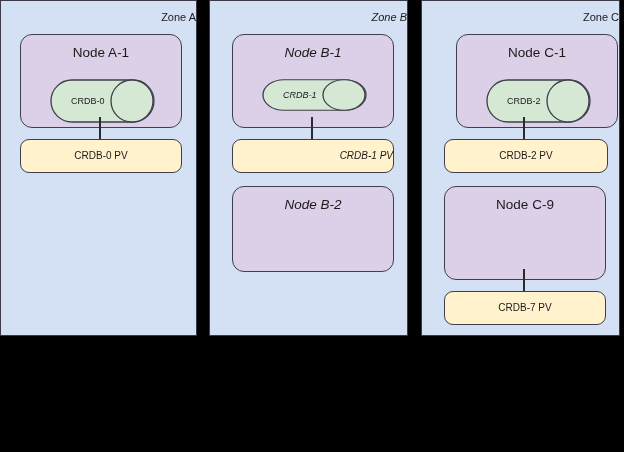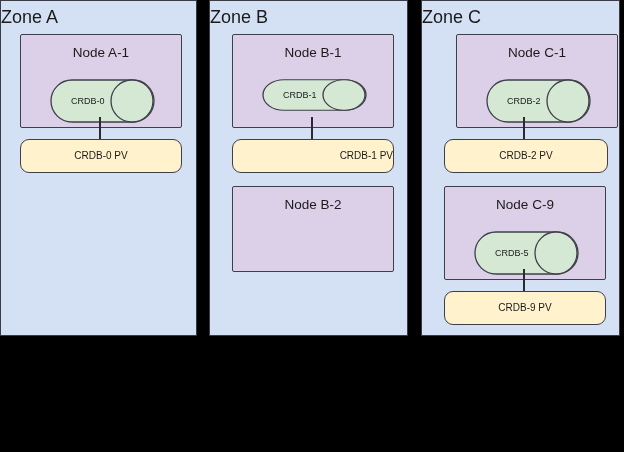--- a/index.html
+++ b/index.html
@@ -29,32 +29,32 @@
     background: #d4e1f5;
     border: 1px solid #3b3b47;
     box-sizing: border-box;
   }
 
   .zone-title {
     position: absolute;
     left: 0;
     right: 0;
     top: 8px;
-    text-align: left;
-    font-size: 18px;
+    text-align: right;
+    font-size: 11px;
     color: #1a1a1a;
     line-height: 16px;
     white-space: nowrap;
   }
 
   .node {
     position: absolute;
     background: #dbd0e8;
     border: 1px solid #3f3f4a;
-    border-radius: 2px;
+    border-radius: 12px;
     box-sizing: border-box;
   }
 
   .node-title {
     position: absolute;
     left: 0;
     right: 0;
     top: 10px;
     text-align: center;
     font-size: 13.5px;
@@ -129,21 +129,21 @@
       </div>
     </div>
 
     <div class="connector" style="left:98px; top:116px; height:24px;"></div>
 
     <div class="pv" style="left:19px; top:138px; width:162px; height:34px;">
       <span class="pv-label">CRDB-0 PV</span>
     </div>
   </div>
 
-  <div class="zone" style="left:209px; top:0px; width:199px; height:336px;">
+  <div class="zone" style="left:209px; top:0px; width:199px; height:336px;font-style:italic;">
     <div class="zone-title">Zone B</div>
 
     <div class="node" style="left:22px; top:33px; width:162px; height:94px;">
       <div class="node-title">Node B-1</div>
 
       <div class="cylinder" style="left:29px; top:44px; width:105px; height:32px;">
         <svg viewBox="0 0 105 44" preserveAspectRatio="none">
           <rect x="1" y="1" width="103" height="42" rx="21" ry="21" fill="#d5e8d4" stroke="#3f3f4a" stroke-width="1.3"></rect>
           <ellipse cx="82" cy="22" rx="21" ry="21" fill="#d5e8d4" stroke="#3f3f4a" stroke-width="1.3"></ellipse>
         </svg>
@@ -179,29 +179,22 @@
 
     <div class="connector" style="left:101px; top:116px; height:24px;"></div>
 
     <div class="pv" style="left:22px; top:138px; width:164px; height:34px;">
       <span class="pv-label">CRDB-2 PV</span>
     </div>
 
     <div class="node" style="left:22px; top:185px; width:162px; height:94px;">
       <div class="node-title">Node C-9</div>
 
-      <div class="cylinder" style="left:29px; top:44px; width:105px; height:44px;">
-        <svg viewBox="0 0 105 44" preserveAspectRatio="none">
-          <rect x="1" y="1" width="103" height="42" rx="21" ry="21" fill="#d5e8d4" stroke="#3f3f4a" stroke-width="1.3"></rect>
-          <ellipse cx="82" cy="22" rx="21" ry="21" fill="#d5e8d4" stroke="#3f3f4a" stroke-width="1.3"></ellipse>
-        </svg>
-        <div class="cyl-label">CRDB-5</div>
-      </div>
     </div>
 
     <div class="connector" style="left:101px; top:268px; height:24px;"></div>
 
     <div class="pv" style="left:22px; top:290px; width:162px; height:34px;">
-      <span class="pv-label">CRDB-9 PV</span>
+      <span class="pv-label">CRDB-7 PV</span>
     </div>
   </div>
 
 </div>
 
 </body></html>

